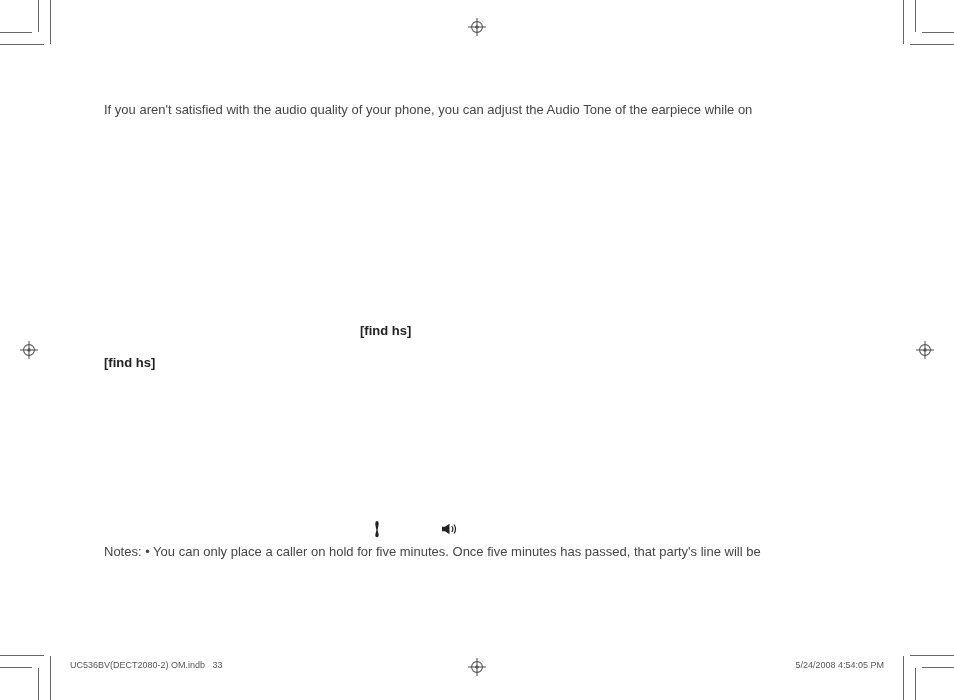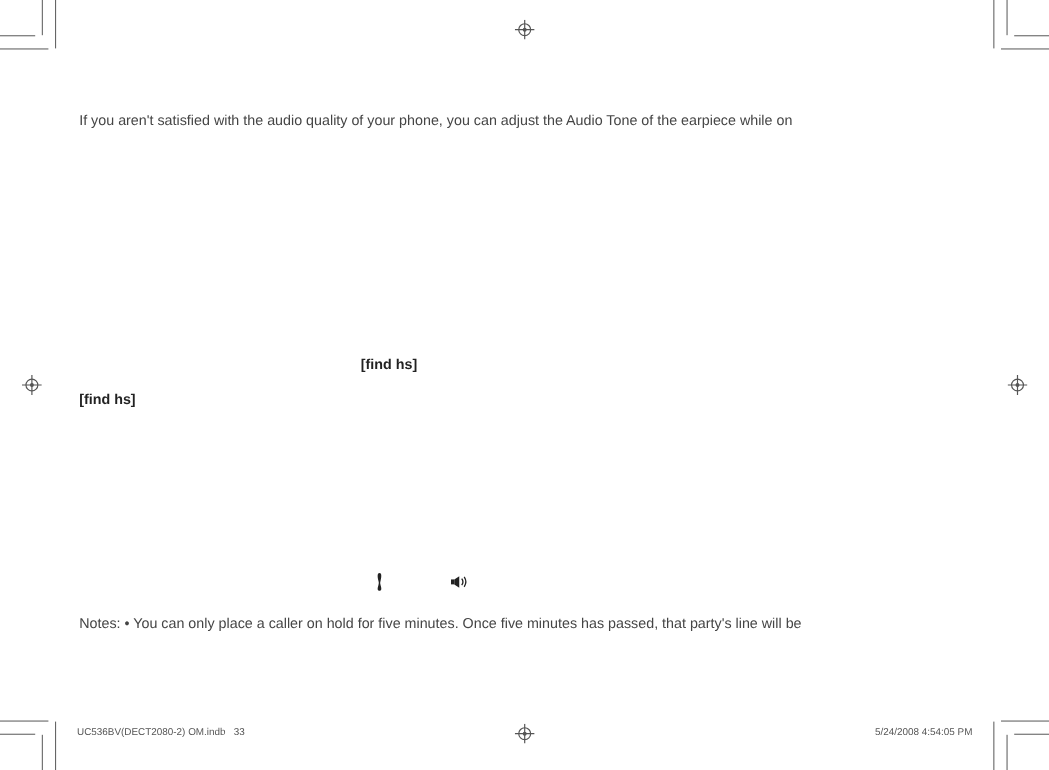--- a/index.html
+++ b/index.html
@@ -24,21 +24,21 @@
   
   .reg {
     position: absolute;
     width: 18px;
     height: 18px;
   }
   .reg svg { width: 100%; height: 100%; display: block; }
   
   .content {
     position: absolute;
-    left: 72px;
+    left: 104px;
     right: 70px;
     top: 100px;
   }
   .line1 {
     line-height: 1.5;
     color: #454545;
   }
   .line2 {
     margin-top: 203px;
     text-align: left;
@@ -54,21 +54,20 @@
   .icons-row {
     margin-top: 150px;
     padding-left: 268px;
     display: flex;
     gap: 60px;
     align-items: center;
     color: #222;
   }
   .icons-row .icon { font-size: 16px; }
   .notes {
-    margin-top: 14px;
     color: #454545;
     line-height: 1.5;
   }
   
   .footer {
     position: absolute;
     left: 70px;
     right: 70px;
     bottom: 30px;
     font-size: 9px;

